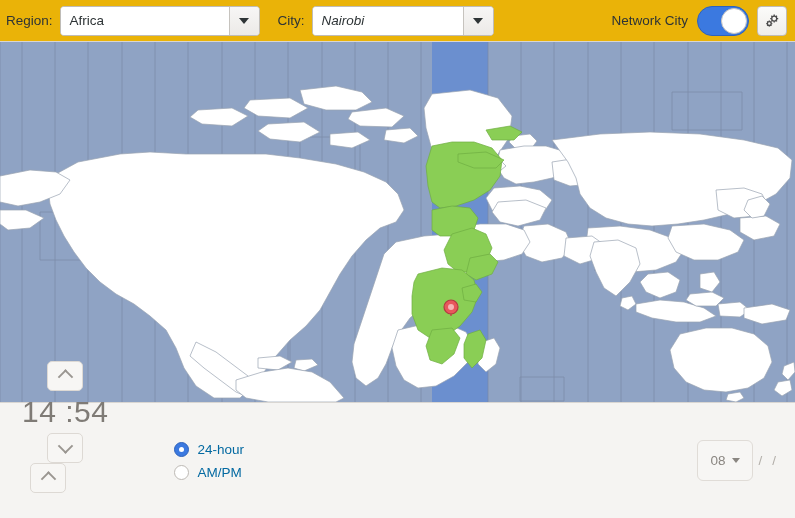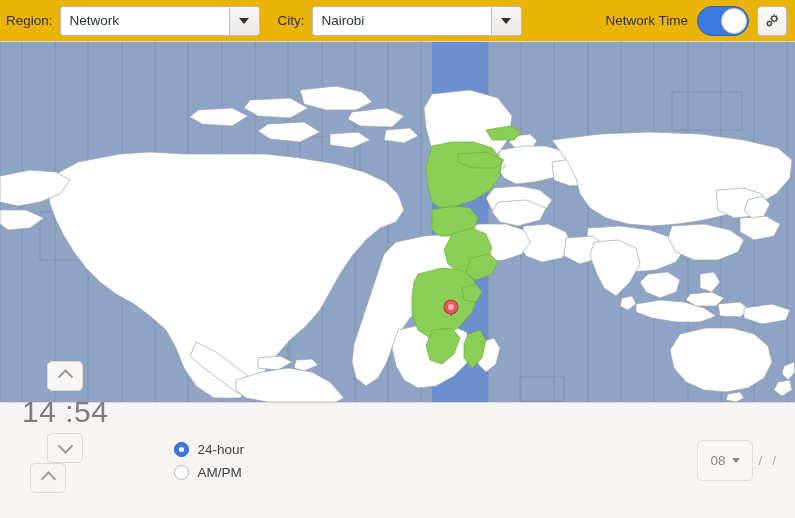--- a/index.html
+++ b/index.html
@@ -67,21 +67,21 @@
     align-items: center;
     justify-content: center;
   }
   .tri-down {
     width: 0; height: 0;
     border-left: 5px solid transparent;
     border-right: 5px solid transparent;
     border-top: 6px solid #2e3436;
   }
   .combo-region { width: 200px; }
-  .combo-city { width: 210px; }
+  .combo-city { width: 182px; font-style: italic; }
 
   .tb-spacer { flex: 1 1 auto; }
 
   .nt-label {
     font-size: 13.5px;
     color: #2e3436;
     margin-right: 9px;
     white-space: nowrap;
   }
   
@@ -201,21 +201,21 @@
   .radio.on::after {
     content: "";
     position: absolute;
     left: 4px; top: 4px;
     width: 5px; height: 5px;
     border-radius: 50%;
     background: #ffffff;
   }
   .radio-label {
     font-size: 13.5px;
-    color: #404040;
+    color: #0369a1;
   }
 
   .date-block {
     margin-left: auto;
     display: flex;
     align-items: center;
   }
   .date-combo {
     height: 41px;
     border: 1px solid #e0dcd7;
@@ -246,38 +246,38 @@
 </head>
 <body>
 
 <div id="app">
 
   <div class="toolbar">
 
     <span class="tb-label">Region:</span>
 
     <div class="combo combo-region">
-      <div class="combo-entry">Network</div>
+      <div class="combo-entry">Africa</div>
       <div class="combo-btn">
         <span class="tri-down"></span>
       </div>
     </div>
 
     <span class="tb-label" style="margin-left:18px;">City:</span>
 
     <div class="combo combo-city">
       <div class="combo-entry">Nairobi</div>
       <div class="combo-btn">
         <span class="tri-down"></span>
       </div>
     </div>
 
     <span class="tb-spacer"></span>
 
-    <span class="nt-label">Network Time</span>
+    <span class="nt-label">Network City</span>
 
     <div class="switch">
       <span class="knob"></span>
     </div>
 
     <div class="gear-btn">
       <svg width="18" height="18" viewBox="0 0 18 18">
         <g fill="none" stroke="#4a4a4a" stroke-width="1.3">
           <circle cx="11.2" cy="6.6" r="2.5"></circle>
           <path d="M11.2 2.6v1.3M11.2 9.3v1.3M7.2 6.6h1.3M13.9 6.6h1.3M8.4 3.8l.9.9M13.1 8.5l.9.9M14 3.8l-.9.9M9.3 8.5l-.9.9"></path>

